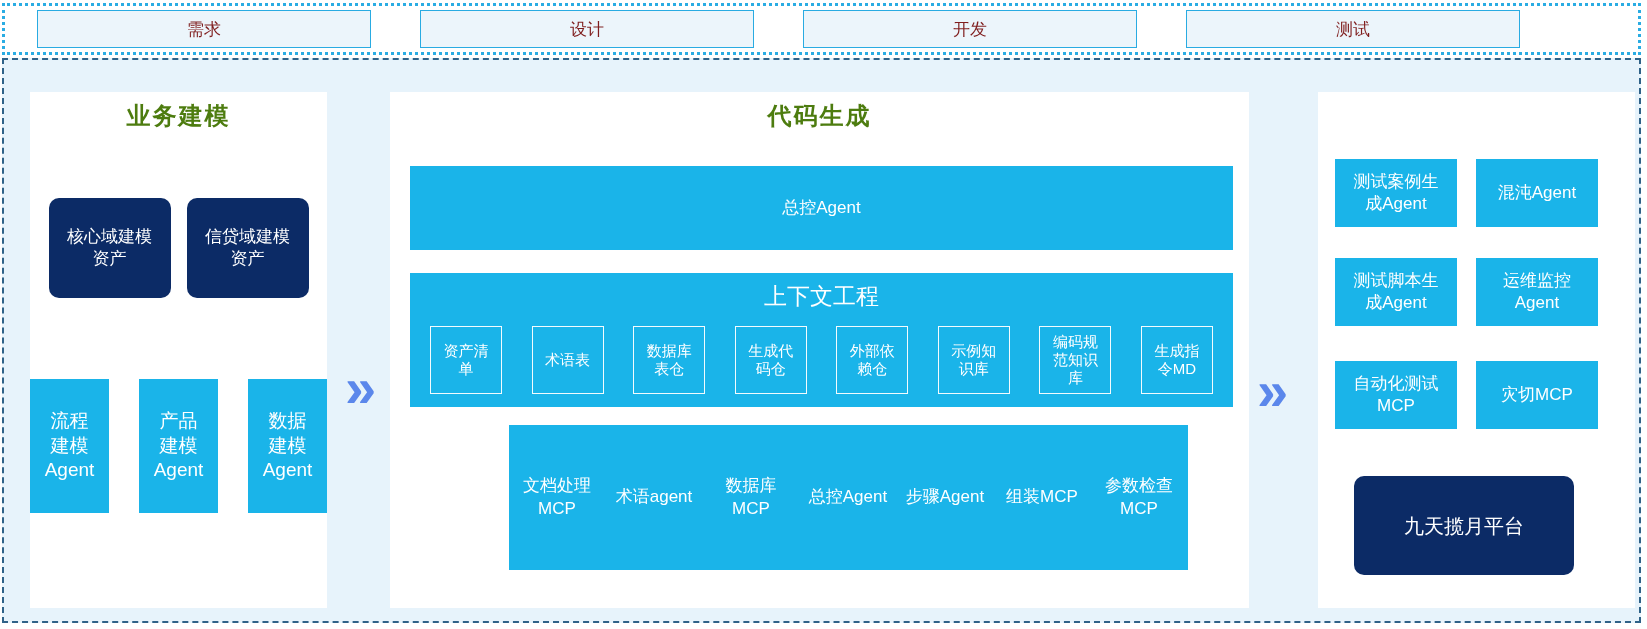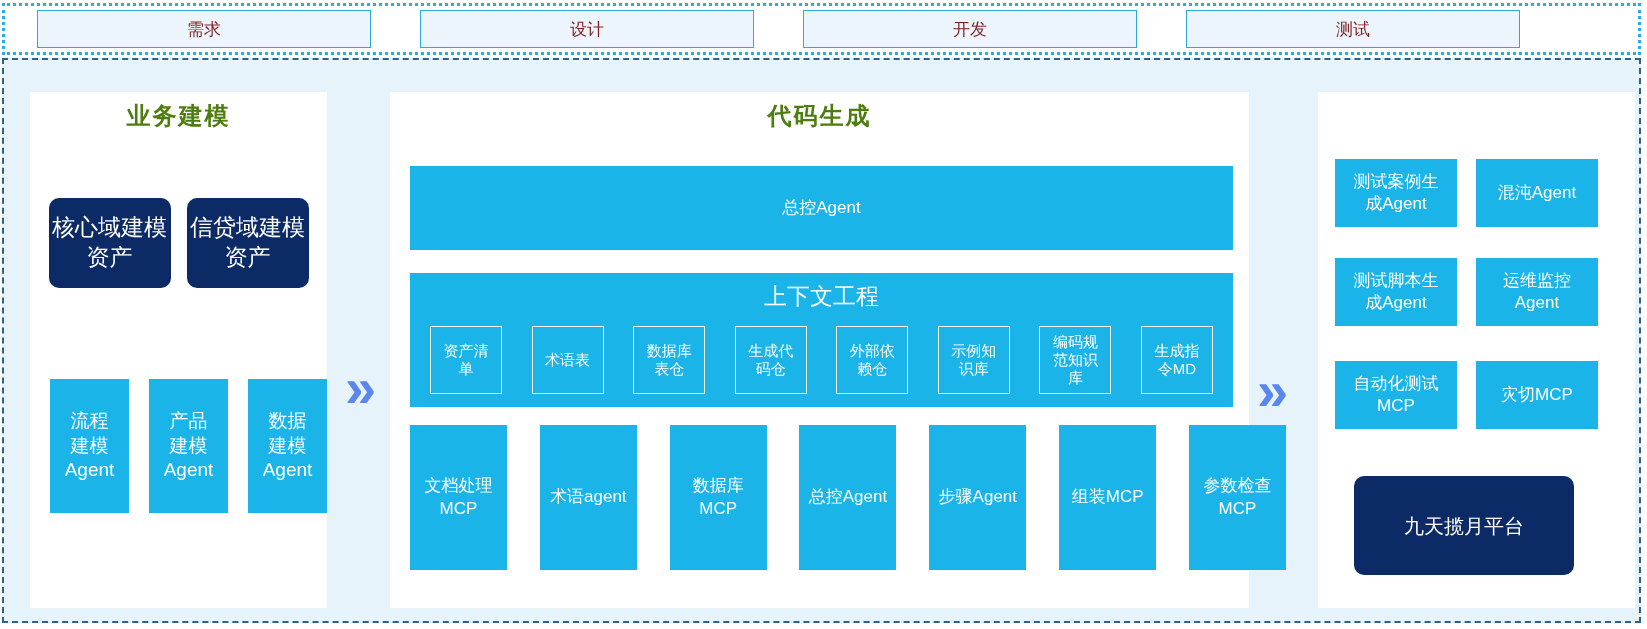--- a/index.html
+++ b/index.html
@@ -35,22 +35,22 @@
   }
   .box{
     box-sizing:border-box;display:flex;align-items:center;justify-content:center;
     text-align:center;color:#ffffff;white-space:pre-line;line-height:1.3;
   }
   .cyan{background:#1AB4E9;}
   .navy{background:#0C2B66;border-radius:10px;}
   
   .panel-left{left:26px;top:32px;width:297px;height:516px;}
   .asset-row{position:absolute;left:0;top:106px;width:100%;display:flex;justify-content:center;gap:16px;}
-  .asset-box{width:122px;height:90px;font-size:23px;font-weight:500;}
-  .agent-row{position:absolute;left:0;top:287px;width:100%;display:flex;justify-content:flex-end;gap:20px;}
+  .asset-box{width:122px;height:100px;font-size:17px;font-weight:500;}
+  .agent-row{position:absolute;left:0;top:287px;width:100%;display:flex;justify-content:space-between;gap:20px;}
   .agent-box{width:79px;height:134px;font-size:19px;font-weight:500;}
   
   .panel-mid{left:386px;top:32px;width:859px;height:516px;}
   .master-bar{position:absolute;left:20px;top:74px;width:823px;height:84px;font-size:17px;font-weight:500;}
   .context-section{
     position:absolute;left:20px;top:181px;width:823px;height:134px;background:#1AB4E9;
   }
   .context-title{
     position:absolute;left:0;top:8px;width:100%;text-align:center;
     color:#ffffff;font-size:23px;font-weight:500;
@@ -58,21 +58,21 @@
   .context-items{
     position:absolute;left:0;bottom:13px;width:100%;box-sizing:border-box;
     padding:0 20px;display:flex;justify-content:space-between;
   }
   .context-box{
     width:72px;height:68px;border:1px solid rgba(255,255,255,.95);
     font-size:15px;line-height:1.2;
   }
   .tools-row{
     position:absolute;left:20px;top:333px;width:876px;
-    display:flex;justify-content:space-between;
+    display:flex;justify-content:center;
   }
   .tool-box{width:97px;height:145px;font-size:17px;font-weight:500;}
   
   .panel-right{left:1314px;top:32px;width:317px;height:516px;}
   .ops-box{position:absolute;width:122px;height:68px;font-size:17px;font-weight:500;}
   .ops-c1{left:17px;}
   .ops-c2{left:158px;}
   .ops-r1{top:67px;}
   .ops-r2{top:166px;}
   .ops-r3{top:269px;}

